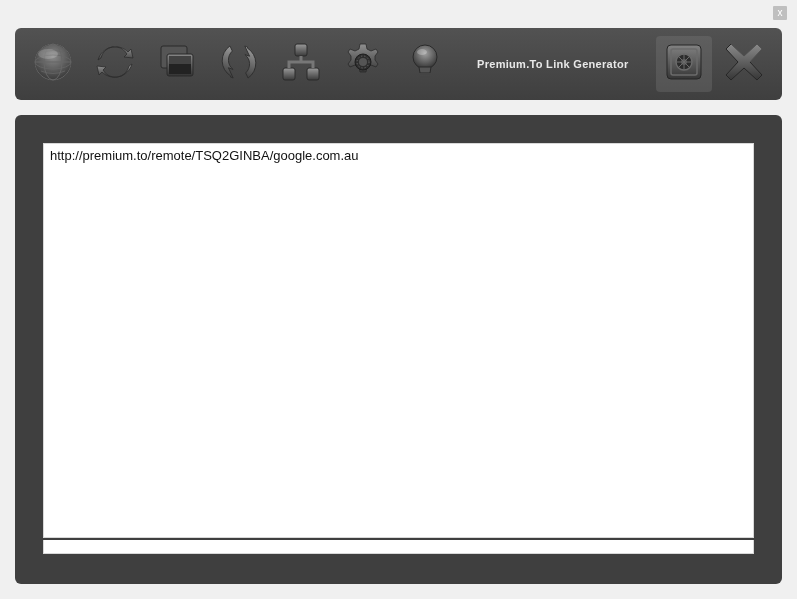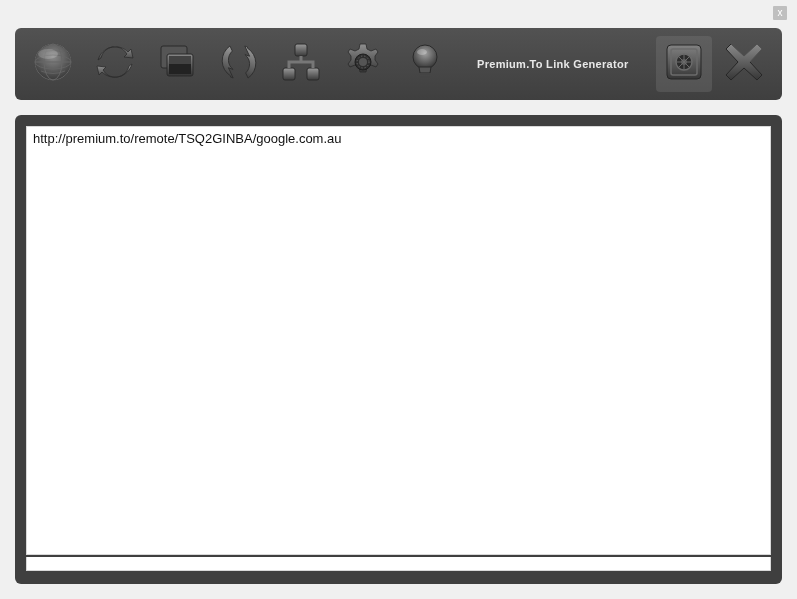--- a/index.html
+++ b/index.html
@@ -69,21 +69,21 @@
       gap: 4px;
     }
     .content-panel {
       position: absolute;
       top: 115px;
       left: 15px;
       right: 15px;
       bottom: 15px;
       background: #3f3f3f;
       border-radius: 6px;
-      padding: 11px;
+      padding: 28px;
     }
     .textarea-wrap {
       width: 100%;
       height: calc(100% - 18px);
       position: relative;
     }
     .url-textarea {
       width: 100%;
       height: 100%;
       background: #fff;

